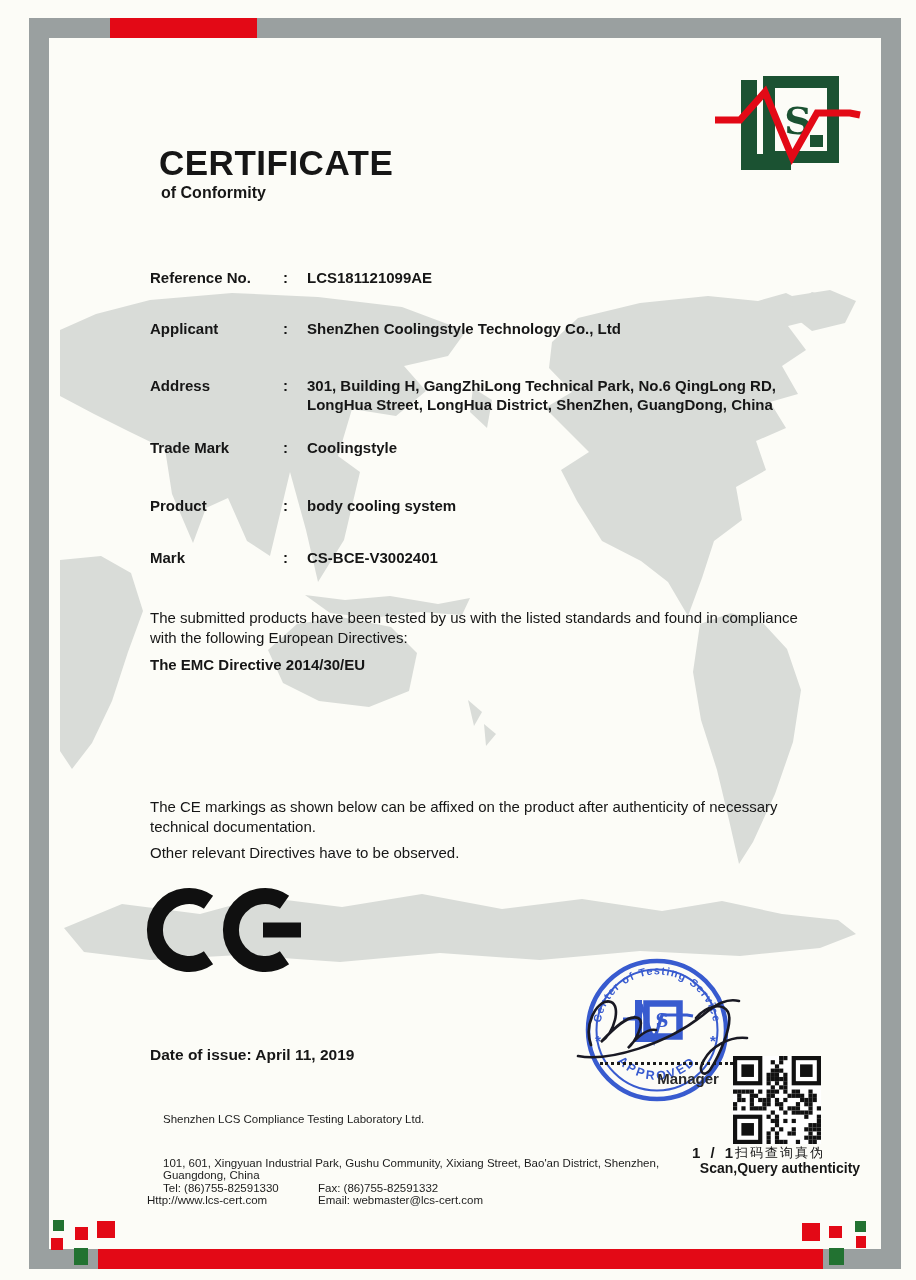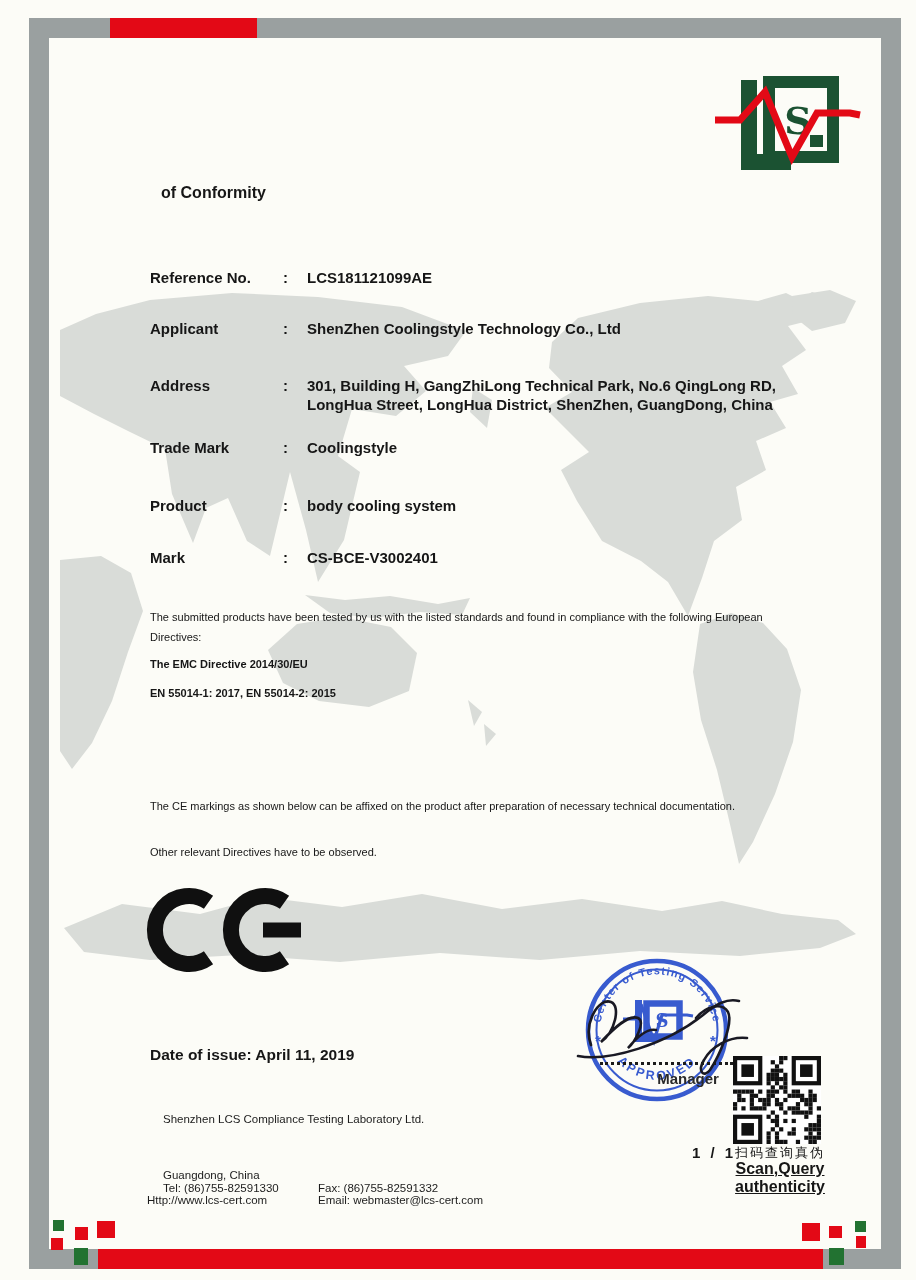--- a/index.html
+++ b/index.html
@@ -16,27 +16,27 @@
   .sq{position:absolute;}
   .sq.red{background:#e30916;}
   .sq.green{background:#227231;}
   
   .title{left:159px;top:143px;font-size:35px;font-weight:bold;letter-spacing:.5px;}
   .subtitle{left:161px;top:184px;font-size:16px;font-weight:bold;}
   .frow{position:absolute;left:150px;width:650px;font-size:15px;font-weight:bold;line-height:19px;}
   .frow .lab{position:absolute;left:0;top:0;width:130px;}
   .frow .sep{position:absolute;left:133px;top:0;}
   .frow .val{position:absolute;left:157px;top:0;width:485px;}
-  .para{position:absolute;left:150px;width:648px;font-size:11px;line-height:19.5px;}
+  .para{position:absolute;left:150px;width:648px;font-size:15px;line-height:19.5px;}
   .para.b{font-weight:bold;}
   .dateline{left:150px;top:1046px;font-size:15.5px;font-weight:bold;}
   .dotline{left:600px;top:1053px;width:133px;height:12px;border-bottom:3px dotted #1b1b1b;}
   .manager{left:640px;top:1070px;width:96px;text-align:center;font-size:15px;font-weight:bold;color:#2a2a2a;}
   .qrzh{left:704px;top:1144px;width:152px;text-align:center;font-size:13px;font-weight:normal;letter-spacing:2px;}
-  .qren{left:694px;top:1160px;width:172px;text-align:center;font-size:16px;font-weight:bold;text-decoration:underline;}
+  .qren{left:694px;top:1160px;width:172px;text-align:center;font-size:14px;font-weight:bold;}
   .pgno{left:692px;top:1144px;font-size:15px;font-weight:bold;letter-spacing:3px;}
   .foot{position:absolute;font-size:11.5px;line-height:12.5px;color:#1c1c1c;}
 </style>
 </head>
 <body>
 
 <div class="page">
 
   <svg class="abs" style="left:0;top:0;" width="916" height="1280" viewBox="0 0 916 1280">
     <g fill="#d9dcd8">
@@ -72,20 +72,21 @@
     <g fill="#1b5232">
       <rect x="29" y="18" width="16" height="90"></rect>
       <rect x="29" y="92" width="50" height="16"></rect>
       <rect x="98" y="73" width="13" height="12"></rect>
     </g>
     <rect x="57" y="20" width="64" height="75" fill="none" stroke="#1b5232" stroke-width="12"></rect>
     <text x="86" y="72" text-anchor="middle" font-family="'DejaVu Serif',serif" font-weight="bold" font-size="38" fill="#1b5232">S</text>
     <polyline points="3,58 28,58 53,30 80,95 105,51 138,51 148,53" fill="none" stroke="#e30916" stroke-width="7"></polyline>
   </svg>
 
+  <div class="abs title">CERTIFICATE</div>
   <div class="abs subtitle">of Conformity</div>
 
   <div class="frow" style="top:268px;">
     <div class="lab">Reference No.</div>
     <div class="sep">:</div>
     <div class="val">LCS181121099AE</div>
   </div>
   <div class="frow" style="top:319px;">
     <div class="lab">Applicant</div>
     <div class="sep">:</div>
@@ -107,22 +108,21 @@
     <div class="val">body cooling system</div>
   </div>
   <div class="frow" style="top:548px;">
     <div class="lab">Mark</div>
     <div class="sep">:</div>
     <div class="val">CS-BCE-V3002401</div>
   </div>
 
   <div class="para" style="top:608px;">The submitted products have been tested by us with the listed standards and found in compliance with the following European Directives:</div>
   <div class="para b" style="top:655px;">The EMC Directive 2014/30/EU</div>
-  <div class="para b" style="top:684px;">EN 55014-1: 2017, EN 55014-2: 2015</div>
-  <div class="para" style="top:797px;">The CE markings as shown below can be affixed on the product after preparation of necessary technical documentation.</div>
+  <div class="para" style="top:797px;">The CE markings as shown below can be affixed on the product after authenticity of necessary technical documentation.</div>
   <div class="para" style="top:843px;">Other relevant Directives have to be observed.</div>
 
   <svg class="abs" style="left:146px;top:884px;" width="160" height="95" viewBox="0 0 160 95">
     <g stroke="#101010" fill="none">
       <path d="M62.5,18.2 A34,34 0 1 0 62.5,73.8" stroke-width="16"></path>
       <path d="M138.5,18.2 A34,34 0 1 0 138.5,73.8" stroke-width="16"></path>
       <path d="M117,46 L155,46" stroke-width="15"></path>
     </g>
   </svg>
 
@@ -300,19 +300,20 @@
       <rect x="0" y="56" width="28" height="28" fill="#111"></rect>
       <rect x="4" y="60" width="20" height="20" fill="#fff"></rect>
       <rect x="8" y="64" width="12" height="12" fill="#111"></rect>
     </svg>
   <div class="abs qrzh">扫码查询真伪</div>
   <div class="abs qren">Scan,Query authenticity</div>
 
   <div class="abs pgno">1 / 1</div>
 
   <div class="foot" style="left:163px;top:1113px;">Shenzhen LCS Compliance Testing Laboratory Ltd.</div>
+  <div class="foot" style="left:163px;top:1157px;">101, 601, Xingyuan Industrial Park, Gushu Community, Xixiang Street, Bao'an District, Shenzhen,</div>
   <div class="foot" style="left:163px;top:1169px;text-align:right;">Guangdong, China</div>
   <div class="foot" style="left:163px;top:1182px;">Tel: (86)755-82591330</div>
   <div class="foot" style="left:318px;top:1182px;">Fax: (86)755-82591332</div>
   <div class="foot" style="left:147px;top:1194px;">Http://www.lcs-cert.com</div>
   <div class="foot" style="left:318px;top:1194px;">Email: webmaster@lcs-cert.com</div>
 
 </div>
 
 </body></html>

